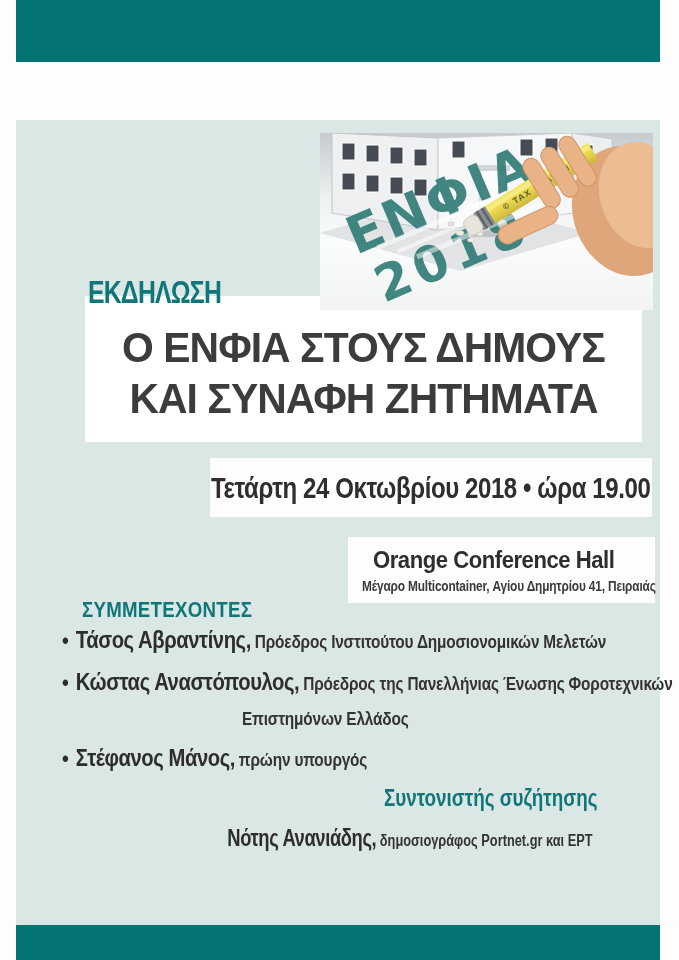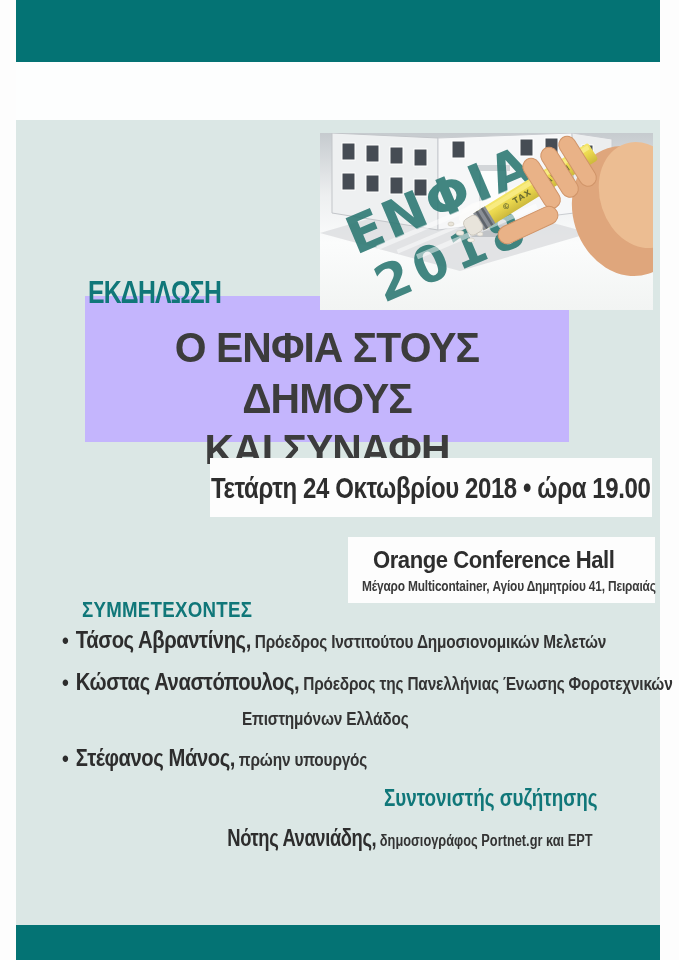--- a/index.html
+++ b/index.html
@@ -24,21 +24,21 @@
   .h-big{font-size:31px;color:#1d8183;line-height:1;}
   .h-cap{font-size:24px;color:#1d8183;line-height:1;}
   .h-rest{font-size:20px;color:#43474a;line-height:1;letter-spacing:-0.3px;}
   .h-sep{font-size:24px;color:#1d8183;margin:0 7px;}
   .h-word{margin-left:9px;}
   
   .content{left:16px;top:120px;width:644px;height:805px;background:#dbe7e5;}
   
   .photo{left:304px;top:13px;width:333px;height:177px;}
   
-  .yellow-box{left:69px;top:176px;width:484px;height:146px;background:#c4b5fd;}
+  .yellow-box{left:69px;top:176px;width:557px;height:146px;background:#ffffff;}
   .event-title{
     width:100%;text-align:center;margin-top:26px;
     font-weight:bold;color:#3c3c3c;font-size:43px;line-height:51px;
     transform:scaleX(0.95);transform-origin:center;letter-spacing:-1px;
   }
   .kicker{
     left:72px;top:157px;font-size:31px;font-weight:bold;color:#107779;
     letter-spacing:-1px;transform:scaleX(0.8);transform-origin:left;line-height:1;
   }
   

